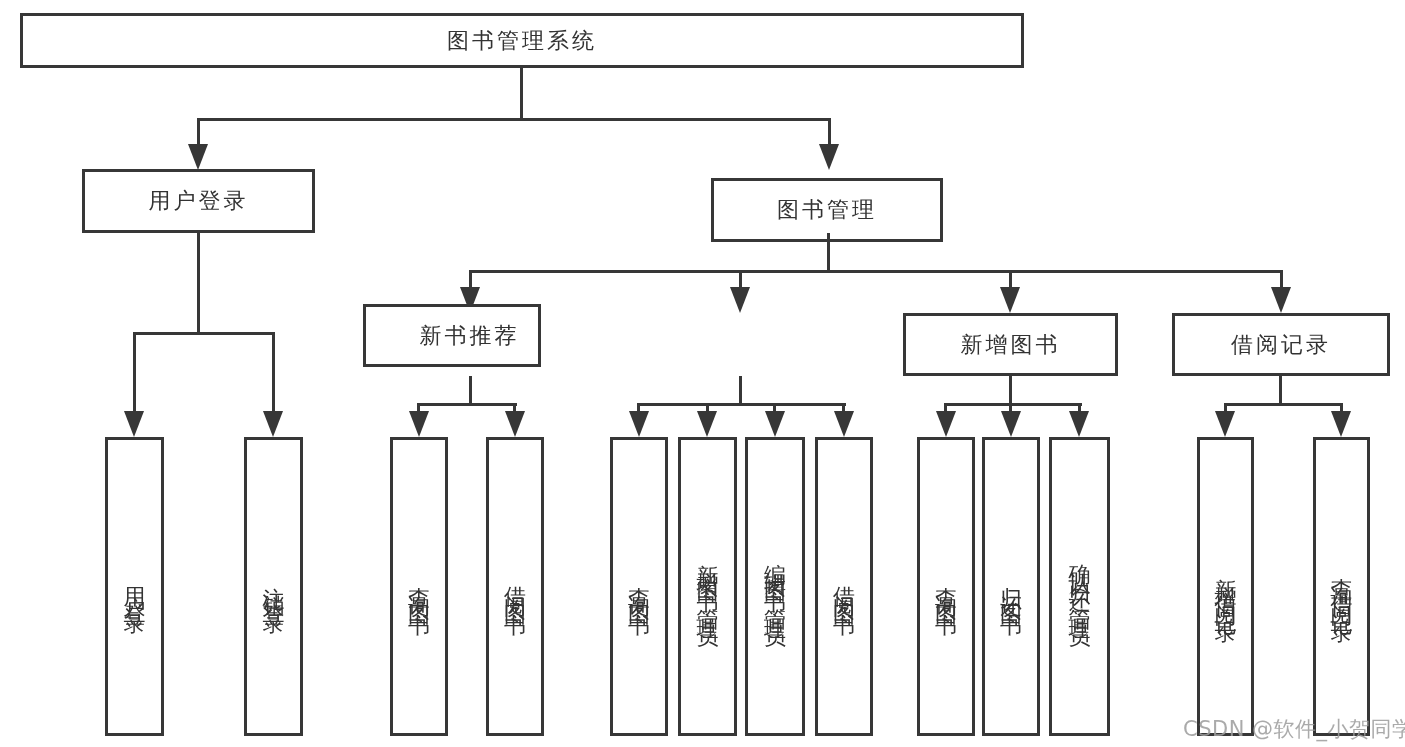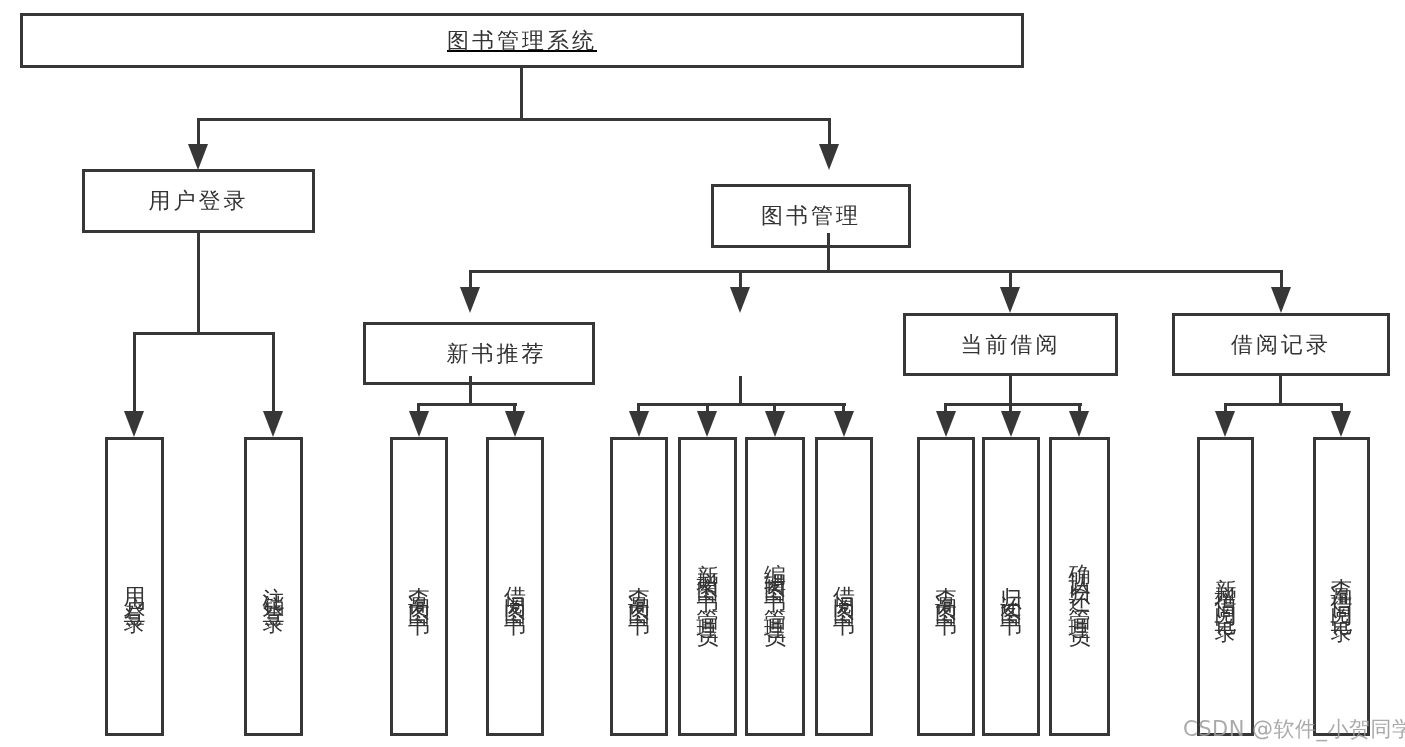--- a/index.html
+++ b/index.html
@@ -68,35 +68,35 @@
     white-space: nowrap;
     z-index: 10;
     letter-spacing: 0.5px;
   }
 </style>
 </head>
 <body>
 
 <div class="stage">
 
-  <div class="box-h" style="left:20px; top:13px; width:1004px; height:55px;text-decoration:underline;">
+  <div class="box-h" style="left:20px; top:13px; width:1004px; height:55px;">
     <span class="lbl">图书管理系统</span>
   </div>
 
   <div class="vl" style="left:520px; top:68px;  height:50px;"></div>
   <div class="hl" style="left:197px; top:118px; width:634px;"></div>
   <div class="vl" style="left:197px; top:118px; height:30px;"></div>
   <div class="vl" style="left:828px; top:118px; height:30px;"></div>
   <div class="ar" style="left:188px; top:144px;"></div>
   <div class="ar" style="left:819px; top:144px;"></div>
 
   <div class="box-h" style="left:82px; top:169px; width:233px; height:64px;">
     <span class="lbl">用户登录</span>
   </div>
-  <div class="box-h" style="left:711px; top:184px; width:200px; height:64px;">
+  <div class="box-h" style="left:711px; top:178px; width:232px; height:64px;">
     <span class="lbl">图书管理</span>
   </div>
 
   <div class="vl" style="left:197px; top:233px; height:100px;"></div>
   <div class="hl" style="left:133px; top:332px; width:142px;"></div>
   <div class="vl" style="left:133px; top:332px; height:80px;"></div>
   <div class="vl" style="left:272px; top:332px; height:80px;"></div>
   <div class="ar" style="left:124px; top:411px;"></div>
   <div class="ar" style="left:263px; top:411px;"></div>
 
@@ -104,25 +104,25 @@
   <div class="hl" style="left:469px;  top:270px; width:814px;"></div>
   <div class="vl" style="left:469px;  top:270px; height:22px;"></div>
   <div class="vl" style="left:739px;  top:270px; height:22px;"></div>
   <div class="vl" style="left:1009px; top:270px; height:22px;"></div>
   <div class="vl" style="left:1280px; top:270px; height:22px;"></div>
   <div class="ar" style="left:460px;  top:287px;"></div>
   <div class="ar" style="left:730px;  top:287px;"></div>
   <div class="ar" style="left:1000px; top:287px;"></div>
   <div class="ar" style="left:1271px; top:287px;"></div>
 
-  <div class="box-h" style="left:363px; top:322px; width:232px; height:63px;padding-left:35px;">
+  <div class="box-h" style="left:363px; top:304px; width:178px; height:63px;padding-left:35px;">
     <span class="lbl">新书推荐</span>
   </div>
   <div class="box-h" style="left:903px; top:313px; width:215px; height:63px;">
-    <span class="lbl">当前借阅</span>
+    <span class="lbl">新增图书</span>
   </div>
   <div class="box-h" style="left:1172px; top:313px; width:218px; height:63px;">
     <span class="lbl">借阅记录</span>
   </div>
 
   <div class="vl" style="left:469px; top:376px; height:29px;"></div>
   <div class="hl" style="left:417px; top:403px; width:100px;"></div>
   <div class="vl" style="left:417px; top:403px; height:10px;"></div>
   <div class="vl" style="left:513px; top:403px; height:10px;"></div>
   <div class="ar" style="left:409px; top:411px;"></div>

